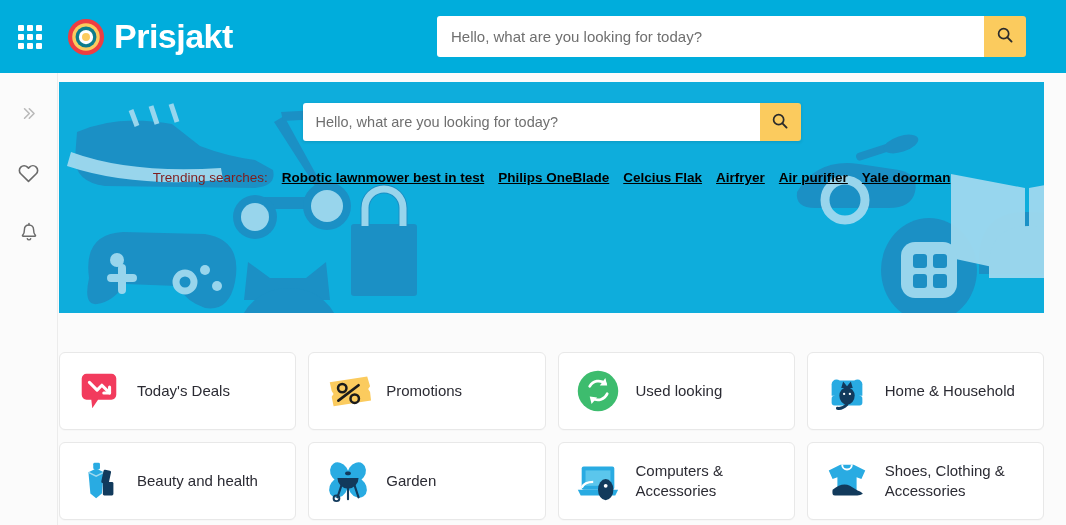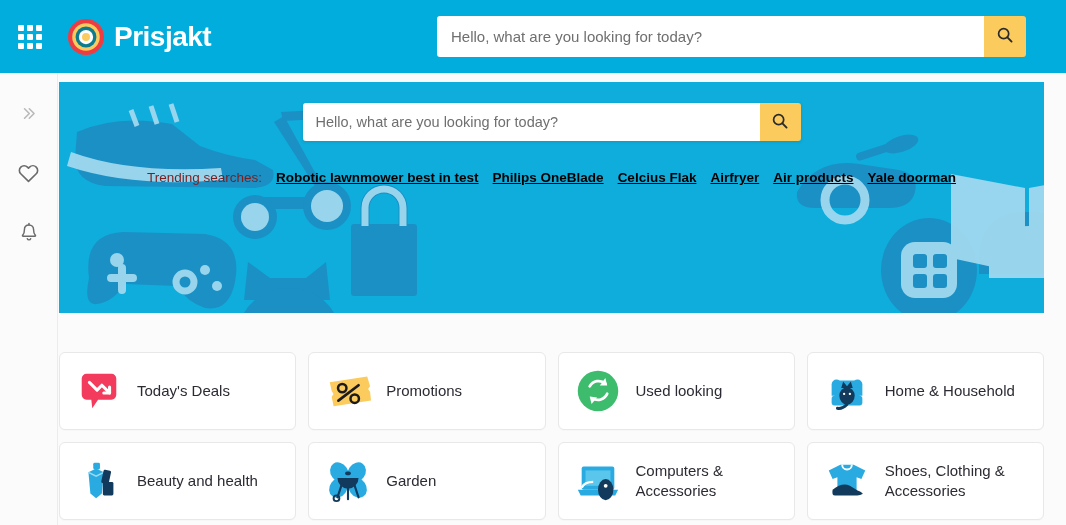--- a/index.html
+++ b/index.html
@@ -21,21 +21,21 @@
   .grid-menu {
     margin-left: 15px; width: 30px; height: 30px;
     display: grid; grid-template-columns: repeat(3, 1fr); grid-template-rows: repeat(3, 1fr);
     gap: 3px; cursor: pointer; padding: 3px;
   }
   .grid-menu i { background: #ffffff; border-radius: 1px; display: block; }
 
   .brand { display: flex; align-items: center; margin-left: 22px; cursor: pointer; }
   .brand-mark { width: 38px; height: 38px; }
   .brand-text {
-    color: #ffffff; font-size: 28px; font-weight: bold;
+    color: #ffffff; font-size: 34px; font-weight: bold;
     letter-spacing: -0.5px; margin-left: 9px;
   }
 
   .header-search {
     position: absolute; left: 437px; top: 16px;
     width: 589px; height: 41px; display: flex;
   }
   .header-search .inp {
     flex: 1; background: #ffffff; border: none;
     border-radius: 3px 0 0 3px;
@@ -275,21 +275,21 @@
           </span>
         </button>
       </div>
 
       <div class="trending">
         <span class="trending-label">Trending searches:</span>
         <a>Robotic lawnmower best in test</a>
         <a>Philips OneBlade</a>
         <a>Celcius Flak</a>
         <a>Airfryer</a>
-        <a>Air products</a>
+        <a>Air purifier</a>
         <a>Yale doorman</a>
       </div>
     </div>
   </div>
 
   <div class="cards">
 
     <div class="card">
       <span class="card-icon">
         <svg viewBox="0 0 50 50" width="48" height="48">

